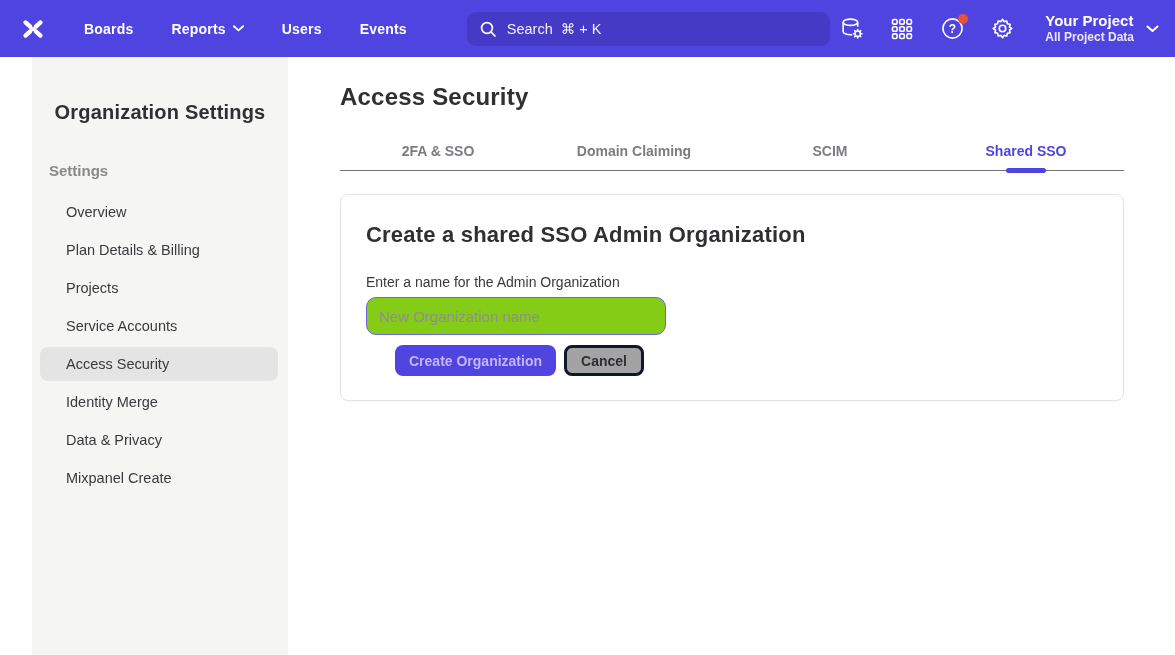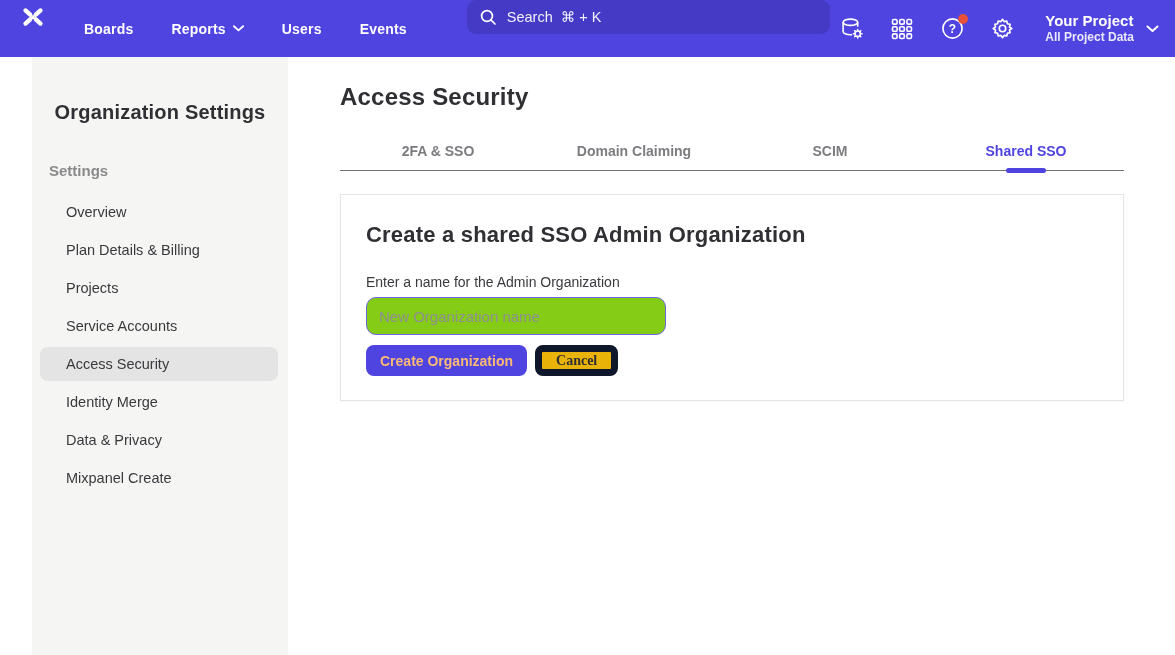--- a/index.html
+++ b/index.html
@@ -1,20 +1,20 @@
 <!DOCTYPE html>
 <html><head>
 <meta charset="utf-8">
 <style>
   * { margin:0; padding:0; box-sizing:border-box; }
   html,body { width:1175px; height:655px; overflow:hidden; background:#fff;
               font-family:"Liberation Sans", sans-serif; }
 
   
-  .topbar { height:57px; background:#4f44e0; display:flex; 
+  .topbar { height:57px; background:#4f44e0; display:flex; align-items:center;
             padding:0 16px 0 16px; color:#fff; }
   .logo { width:34px; height:34px; display:flex; align-items:center; justify-content:center;
           flex-shrink:0; cursor:pointer; }
   .nav-items { display:flex; align-items:center; gap:38px; margin-left:34px; }
   .nav-item { font-size:14px; font-weight:600; color:#fff; cursor:pointer;
               display:flex; align-items:center; gap:7px; letter-spacing:.2px; white-space:nowrap; }
   .search-wrap { margin-left:60px; width:363px; height:34px; background:#453ac6;
                  border-radius:9px; display:flex; align-items:center; padding:0 12px; }
   .search-wrap svg { flex-shrink:0; }
   .search-input { background:transparent; border:none; outline:none; color:#fff;
@@ -50,35 +50,35 @@
   .page-title { font-size:24px; font-weight:700; color:#2f2f34; letter-spacing:.2px; }
 
   .tabs { display:flex; margin-top:20px; border-bottom:1px solid #737373; height:40px;text-align:center; }
   .tab { flex:1; display:flex; align-items:center; justify-content:center; position:relative;
          font-size:14px; font-weight:600; color:#7c7c80; cursor:pointer; }
   .tab.active { color:#4f44e0; }
   .tab-underline { position:absolute; bottom:-3px; left:50%; transform:translateX(-50%);
                    width:40px; height:5px; border-radius:3px; background:#4f44e0; display:none; }
   .tab.active .tab-underline { display:block; }
 
-  .card { margin-top:23px; border:1px solid #e4e4e6; border-radius:0; background:#fff;
+  .card { margin-top:23px; border:1px solid #e4e4e6; border-radius:8px; background:#fff;
           padding:27px 25px 24px 25px; box-shadow:0 1px 2px rgba(0,0,0,0.03); }
   .card-heading { font-size:22px; font-weight:700; color:#2f2f34; letter-spacing:.2px; }
   .field-label { margin-top:26px; font-size:14px; color:#3a3a3e; }
   .org-input { margin-top:7px; width:300px; height:38px; border:1.5px solid #6e66dd;
                border-radius:10px; background:#84cc16; padding:0 12px; font-size:15px;
                color:#3a3a3e; outline:none; display:block;
                font-family:"Liberation Sans", sans-serif; }
   .org-input::placeholder { color:#8f8f93; opacity:1; }
   .btn-row { margin-top:10px; display:flex; gap:8px; }
   .btn { height:31px; border-radius:8px; font-size:14px; font-weight:700; cursor:pointer;
          display:inline-flex; align-items:center; padding:0 14px; border:none;
          font-family:"Liberation Sans", sans-serif; }
-  .btn-primary { background:#4f44e0; color:#fdba74; }
-  .btn-secondary { background:#eab308; color:#2f2f34; border:7px solid #0f172a; font-weight:600;font-family:Liberation Serif, serif; }
+  .btn-primary { background:#4f44e0; color:#c4b5fd;margin-left:29px; }
+  .btn-secondary { background:#a3a3a3; color:#2f2f34; border:3px solid #0f172a; font-weight:600; }
 </style>
 </head>
 <body>
 
 <header class="topbar">
   <div class="logo">
     <svg width="30" height="30" viewBox="0 0 32 32">
       <g stroke="#fff" stroke-width="4.6" stroke-linecap="round" fill="none">
         <path d="M8 9 L13 13.5"></path>
           <path d="M24 9 L19 13.5"></path>

